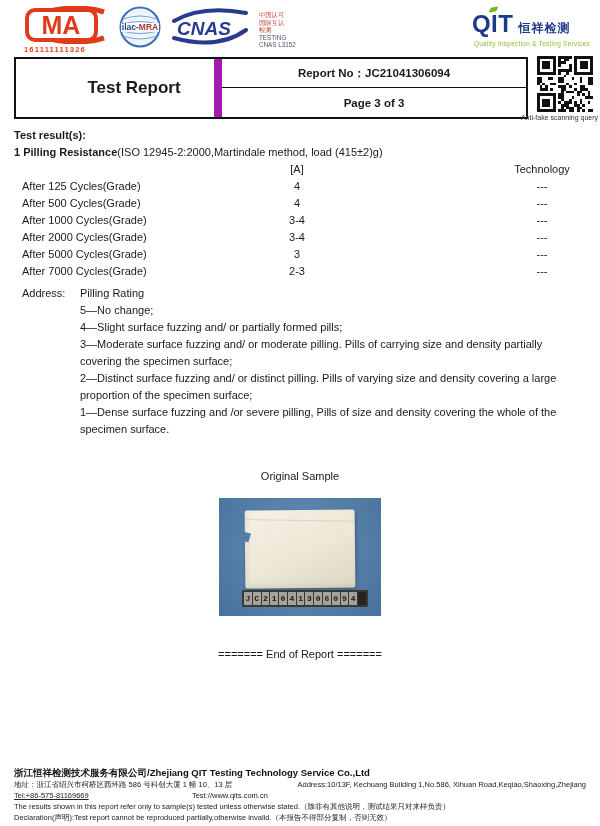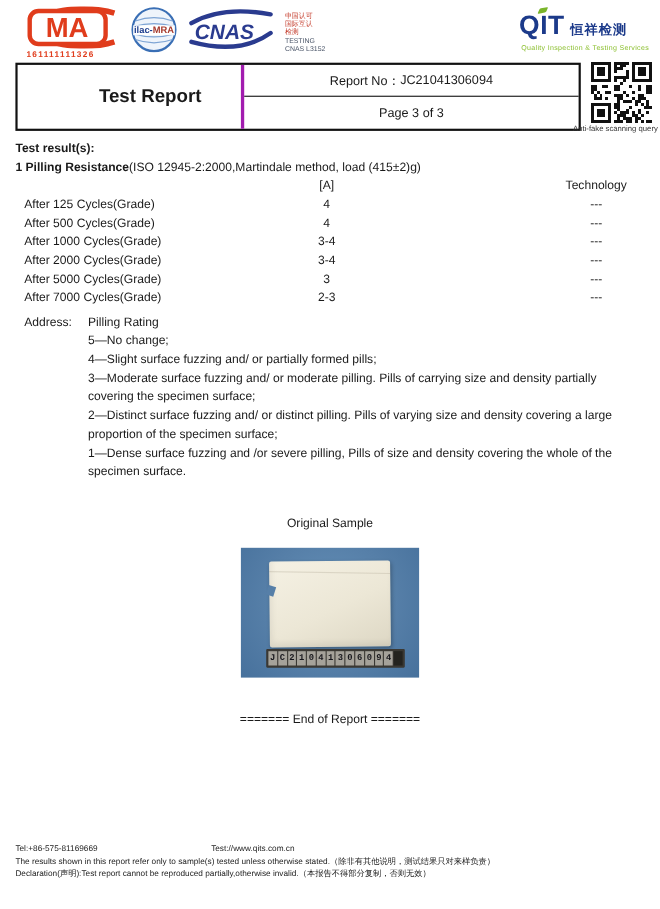--- a/index.html
+++ b/index.html
@@ -21,24 +21,24 @@
   .qit-top { display:flex; align-items:baseline; gap:5px; }
   .qit-en { font-size:24px; font-weight:bold; color:#1c3a8a; position:relative; letter-spacing:0.5px; }
   .qit-leaf { position:absolute; top:-3px; left:18px; width:7px; height:5px; background:#7ab52a;
               transform:skewX(-32deg) rotate(-12deg); border-radius:1px; }
   .qit-cn { font-size:12px; font-weight:bold; color:#1c3a8a; letter-spacing:1px; }
   .qit-tag { font-size:6.4px; color:#8bbf2f; letter-spacing:0.3px; margin-top:2px; padding-left:2px; }
 
   
   .ht { position:absolute; left:14px; top:57px; width:514px; height:62px;
         border:2px solid #111; display:grid; grid-template-columns:206px 1fr; background:#fff; }
-  .ht-left { border-right:3px solid #a21caf; display:flex; align-items:center; justify-content:center;
+  .ht-left { border-right:8px solid #a21caf; display:flex; align-items:center; justify-content:center;
              font-size:17px; font-weight:bold;padding-left:38px; }
   .ht-right { display:grid; grid-template-rows:1fr 1fr; }
-  .ht-row { display:flex; align-items:center; justify-content:center; font-size:11.5px; }
+  .ht-row { display:flex; align-items:center; justify-content:center; font-size:11.5px;font-weight:bold; }
   .ht-row:first-child { border-bottom:1.5px solid #111; }
 
   .qr { position:absolute; left:537px; top:56px; width:56px; height:56px; }
   .qr svg rect { fill:#111; }
   .qr-caption { position:absolute; left:496px; top:114px; width:102px; text-align:right;
                 font-size:7px; color:#333; }
 
   
   .content { position:absolute; left:14px; right:14px; top:127px; font-size:11px; line-height:17px; }
   .item-line b { margin-right:0; }
@@ -64,21 +64,21 @@
            font-size:8px; line-height:13px; text-align:center; font-family:"Liberation Mono",monospace; }
   .plate .blank { background:#24231f; }
 
   .endline { text-align:center; margin-top:30px; font-size:11px; }
 
   
   .footer { position:absolute; left:14px; right:14px; top:766px; font-size:7.5px;
             line-height:11px; color:#222; }
   .f-company { font-size:9.5px; line-height:13px; color:#111; }
   .f-flex { display:flex; justify-content:space-between; }
-  .f-tel { display:inline-block; width:176px; }
+  .f-tel { display:inline-block; width:176px;text-decoration:underline; }
 </style>
 </head>
 <body>
 
 <div>
 
   <header class="logos">
     <div class="cma-wrap">
       <svg width="96" height="38" viewBox="0 0 96 38">
         <path d="M90 6 A 44 17 0 1 0 90 32" fill="none" stroke="#e03c1c" stroke-width="5"></path>
@@ -432,20 +432,25 @@
         <span>9</span>
         <span>4</span>
         <span class="blank"></span>
       </div>
     </div>
 
     <div class="endline">======= End of Report =======</div>
   </main>
 
   <footer class="footer">
+    <div class="f-company bold">浙江恒祥检测技术服务有限公司/Zhejiang QIT Testing Technology Service Co.,Ltd</div>
+    <div class="f-flex">
+      <span>地址：浙江省绍兴市柯桥区西环路 586 号科创大厦 1 幢 10、13 层</span>
+      <span>Address:10/13F, Kechuang Building 1,No.586, Xihuan Road,Keqiao,Shaoxing,Zhejiang</span>
+    </div>
     <div>
       <span class="f-tel">Tel:+86-575-81169669</span>
       <span>Test://www.qits.com.cn</span>
     </div>
     <div>The results shown in this report refer only to sample(s) tested unless otherwise stated.（除非有其他说明，测试结果只对来样负责）</div>
     <div>Declaration(声明):Test report cannot be reproduced partially,otherwise invalid.（本报告不得部分复制，否则无效）</div>
   </footer>
 
 </div>
 

